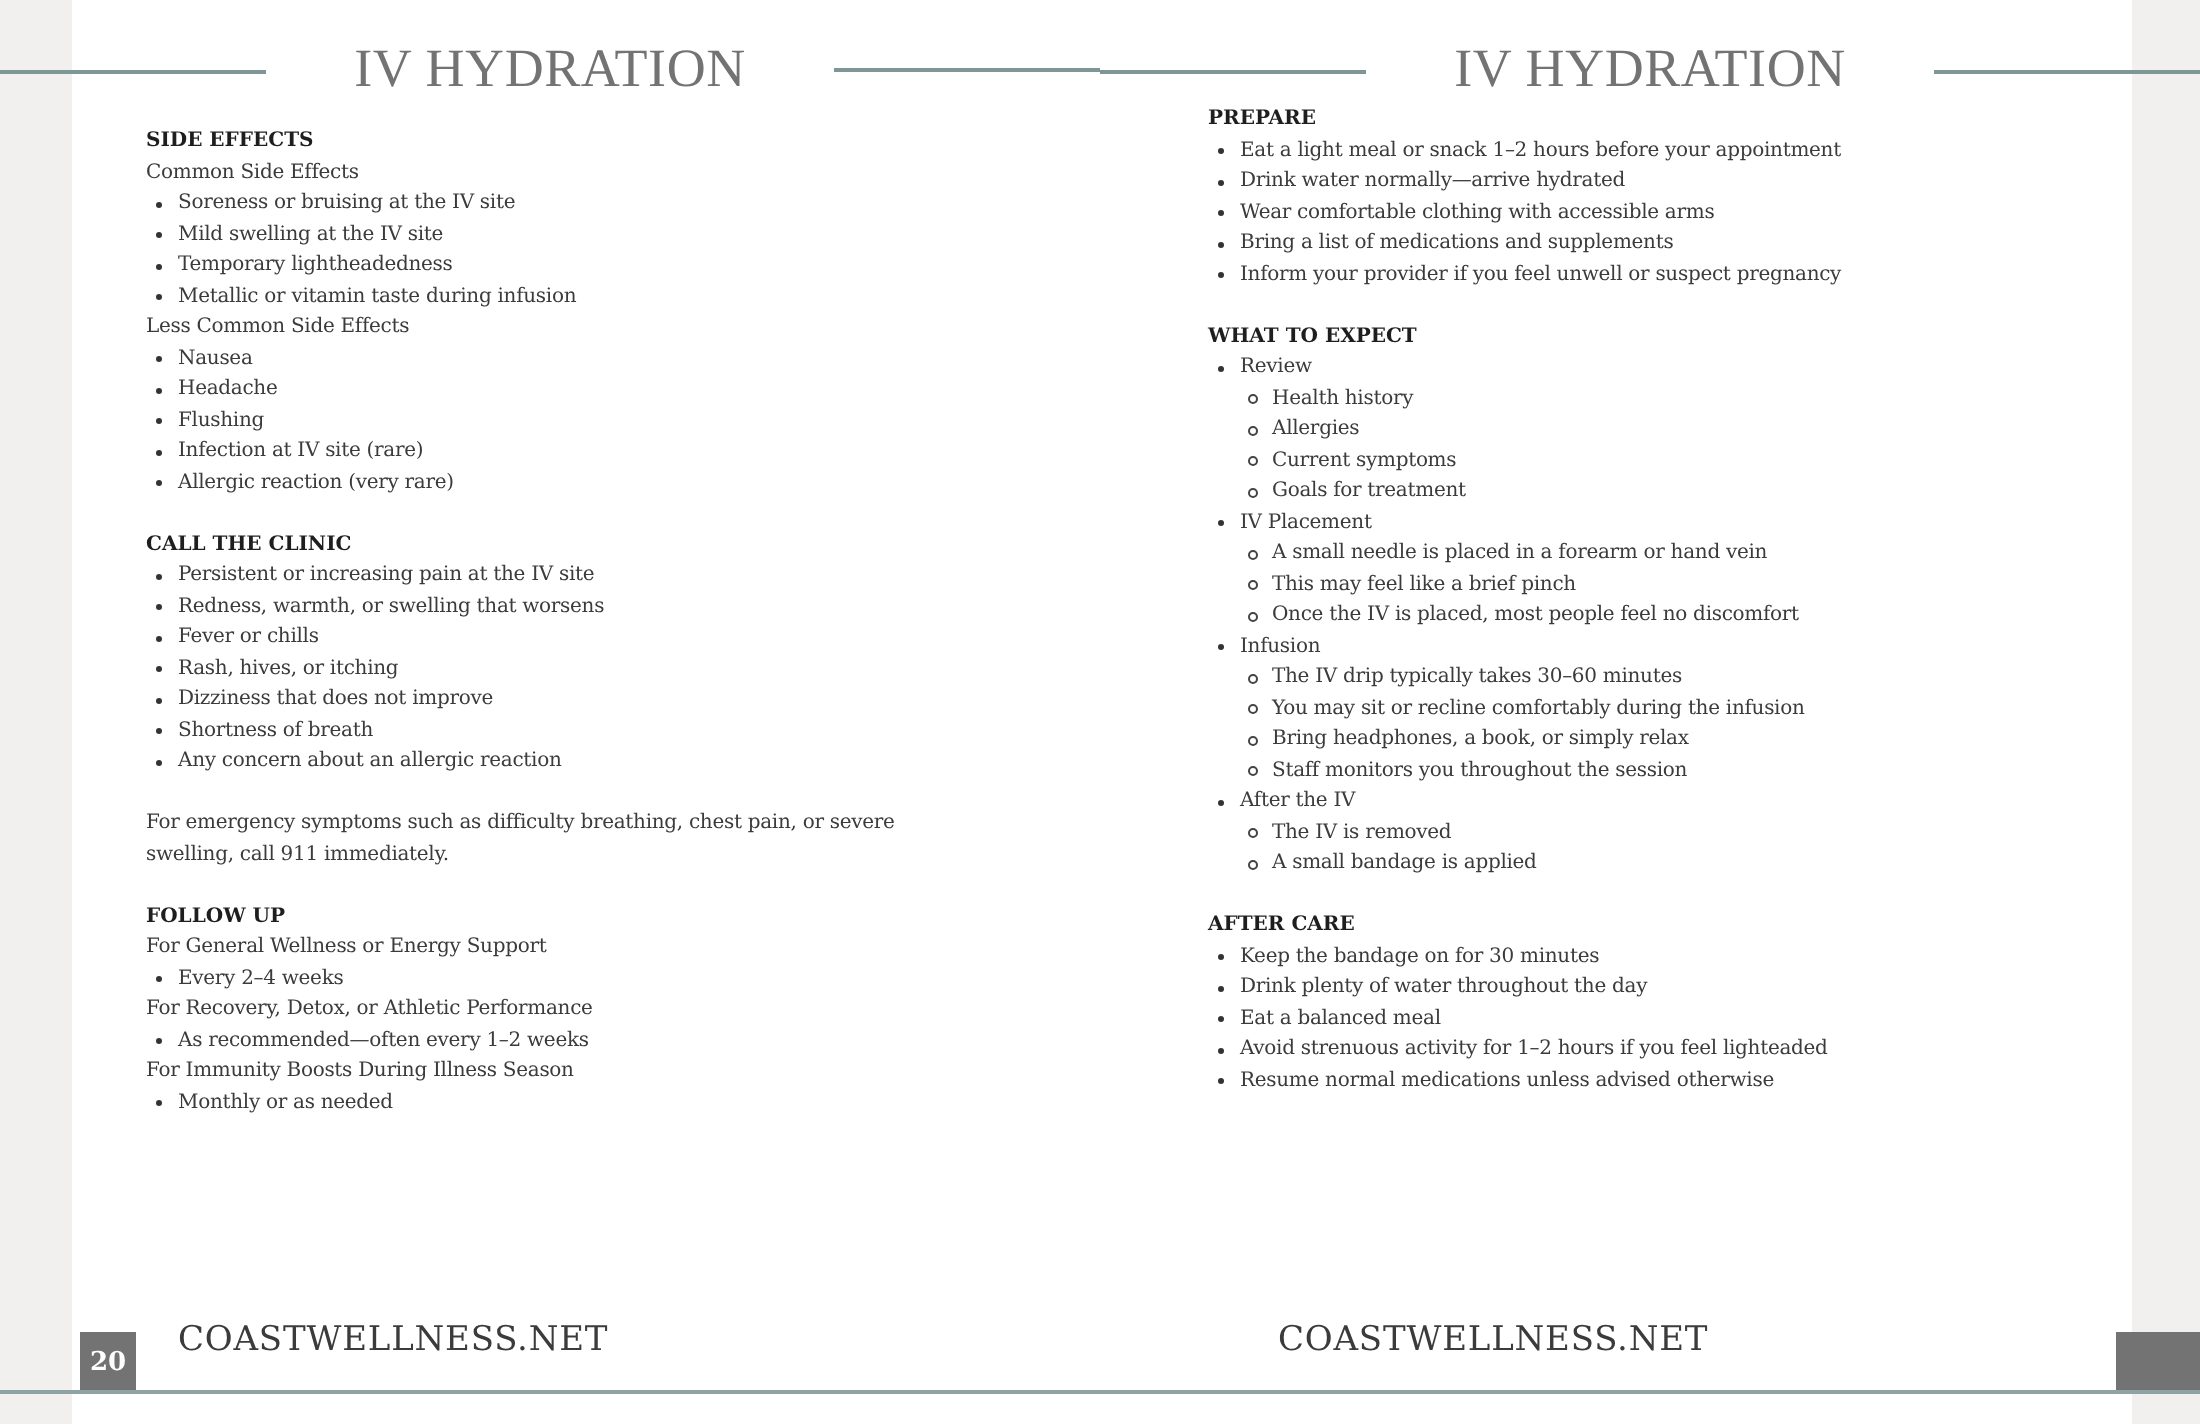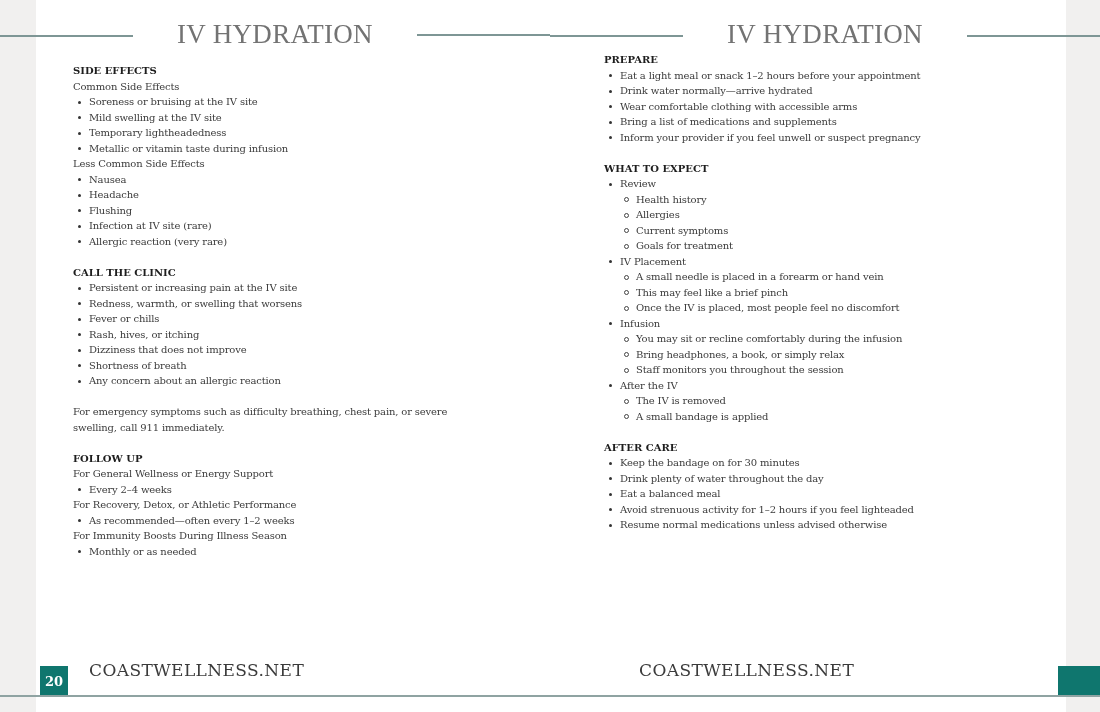--- a/index.html
+++ b/index.html
@@ -41,21 +41,21 @@
     width: 3px; height: 3px; background: transparent; border: 1px solid #444;
     top: 5.5px; left: -12px;
   }
   .gap { height: 15.5px; }
 
   .footer-rule {
     position: absolute; left: 0; top: 695px; width: 1100px; height: 2px; background: #8fa3a2;
   }
   .badge {
     position: absolute; top: 666px; width: 28px; height: 30px;
-    background: #0f766e; color: #ffffff; font-weight: bold;
+    background: #737373; color: #ffffff; font-weight: bold;
     font-family: "DejaVu Serif", serif; font-size: 13px;
     display: flex; align-items: center; justify-content: center;
   }
   .site {
     position: absolute; top: 660px; font-family: "DejaVu Serif", serif;
     font-size: 17px; color: #3b3b3b; letter-spacing: 0.4px; text-align: right;
   }
 </style>
 </head>
 <body>
@@ -148,20 +148,21 @@
         <span>IV Placement</span>
         <ul class="l2">
           <li>A small needle is placed in a forearm or hand vein</li>
           <li>This may feel like a brief pinch</li>
           <li>Once the IV is placed, most people feel no discomfort</li>
         </ul>
       </li>
       <li>
         <span>Infusion</span>
         <ul class="l2">
+          <li>The IV drip typically takes 30–60 minutes</li>
           <li>You may sit or recline comfortably during the infusion</li>
           <li>Bring headphones, a book, or simply relax</li>
           <li>Staff monitors you throughout the session</li>
         </ul>
       </li>
       <li>
         <span>After the IV</span>
         <ul class="l2">
           <li>The IV is removed</li>
           <li>A small bandage is applied</li>

